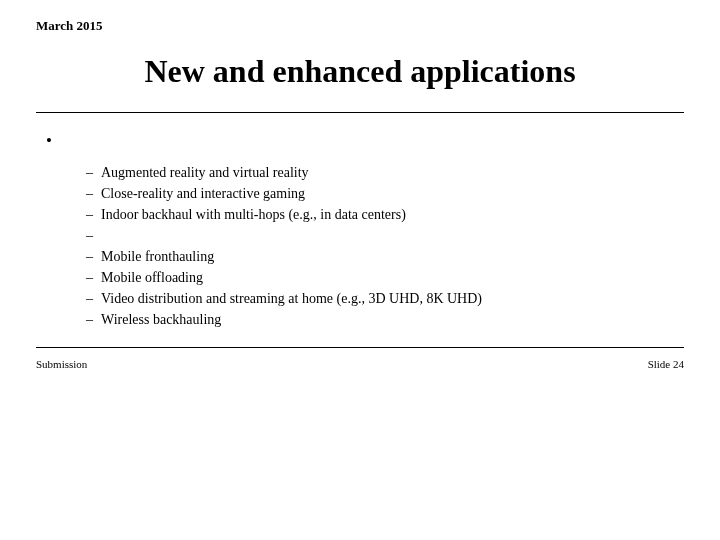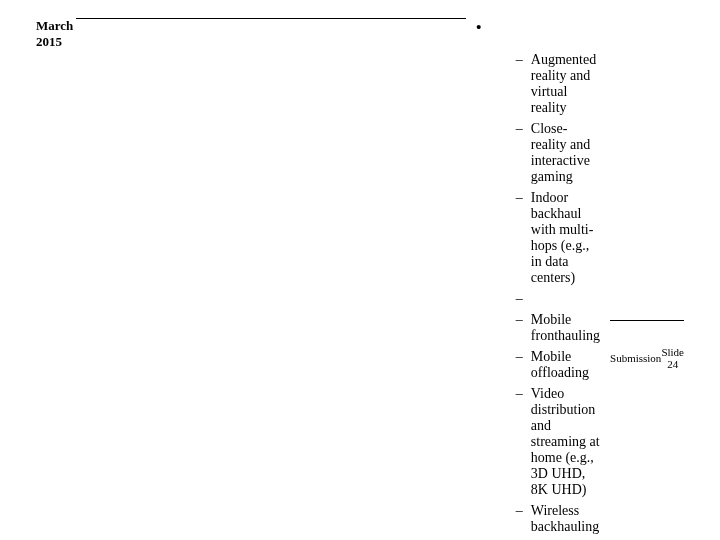--- a/index.html
+++ b/index.html
@@ -15,21 +15,21 @@
       font-family: Times New Roman, Times, serif;
       position: relative;
       overflow: hidden;
     }
 
     .slide {
       width: 720px;
       height: 388px;
       padding: 18px 36px 18px 36px;
       display: flex;
-      flex-direction: row;
+      flex-direction: column;
     }
 
     .header {
       display: flex;
       justify-content: space-between;
       align-items: flex-start;
       margin-bottom: 8px;
     }
 
     .header-left {
@@ -100,21 +100,21 @@
     .dash {
       flex-shrink: 0;
       font-size: 14px;
     }
 
     .footer {
       display: flex;
       justify-content: space-between;
       align-items: center;
       margin-top: auto;
-      padding-top: 25px;
+      padding-top: 10px;
       border-top: 1px solid #000;
     }
 
     .footer-left, .footer-center, .footer-right {
       font-size: 11px;
       color: #000;
     }
 
     .footer-center {
       text-align: center;
@@ -122,20 +122,23 @@
   </style>
 </head>
 <body>
 
 <div class="slide">
 
   <div class="header">
     <span class="header-left">March 2015</span>
   </div>
 
+  <div class="title-section">
+    <div class="title">New and enhanced applications</div>
+  </div>
 
   <div class="divider"></div>
 
   <div class="main-content">
     <div class="bullet-main">
       <span class="bullet-symbol">•</span>
     </div>
 
     <ul class="sub-list">
     <li>

